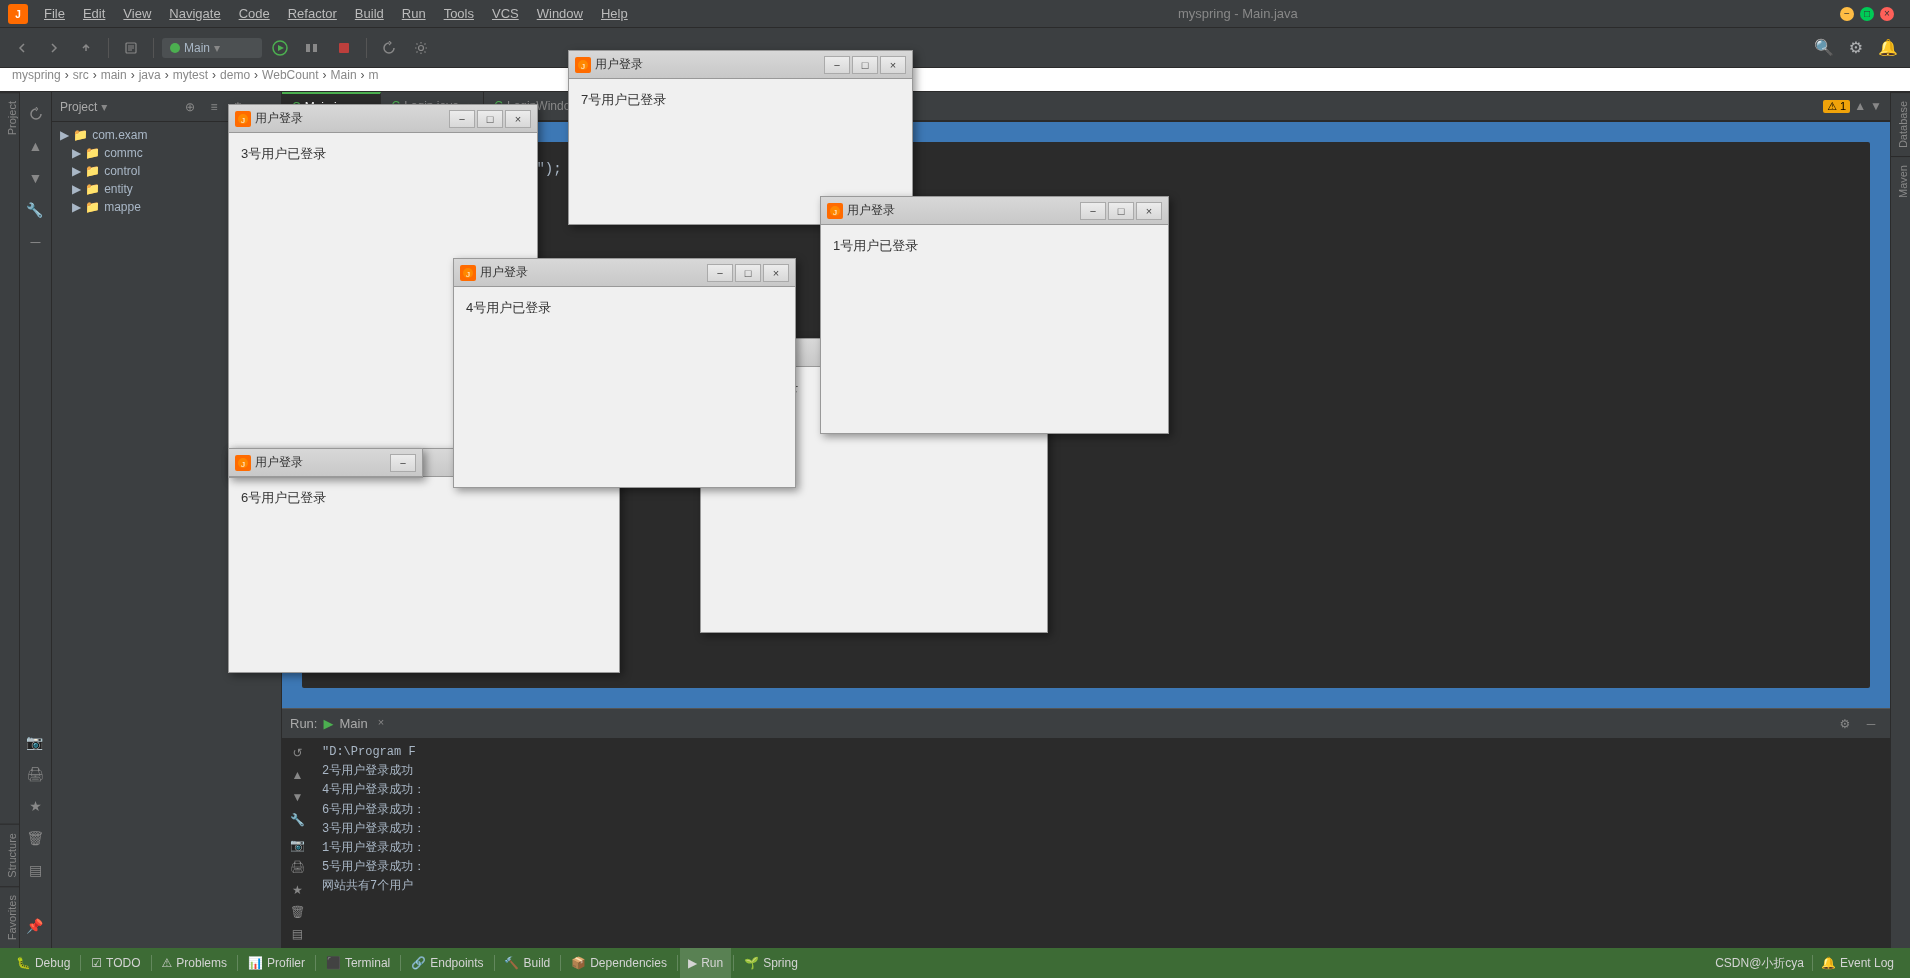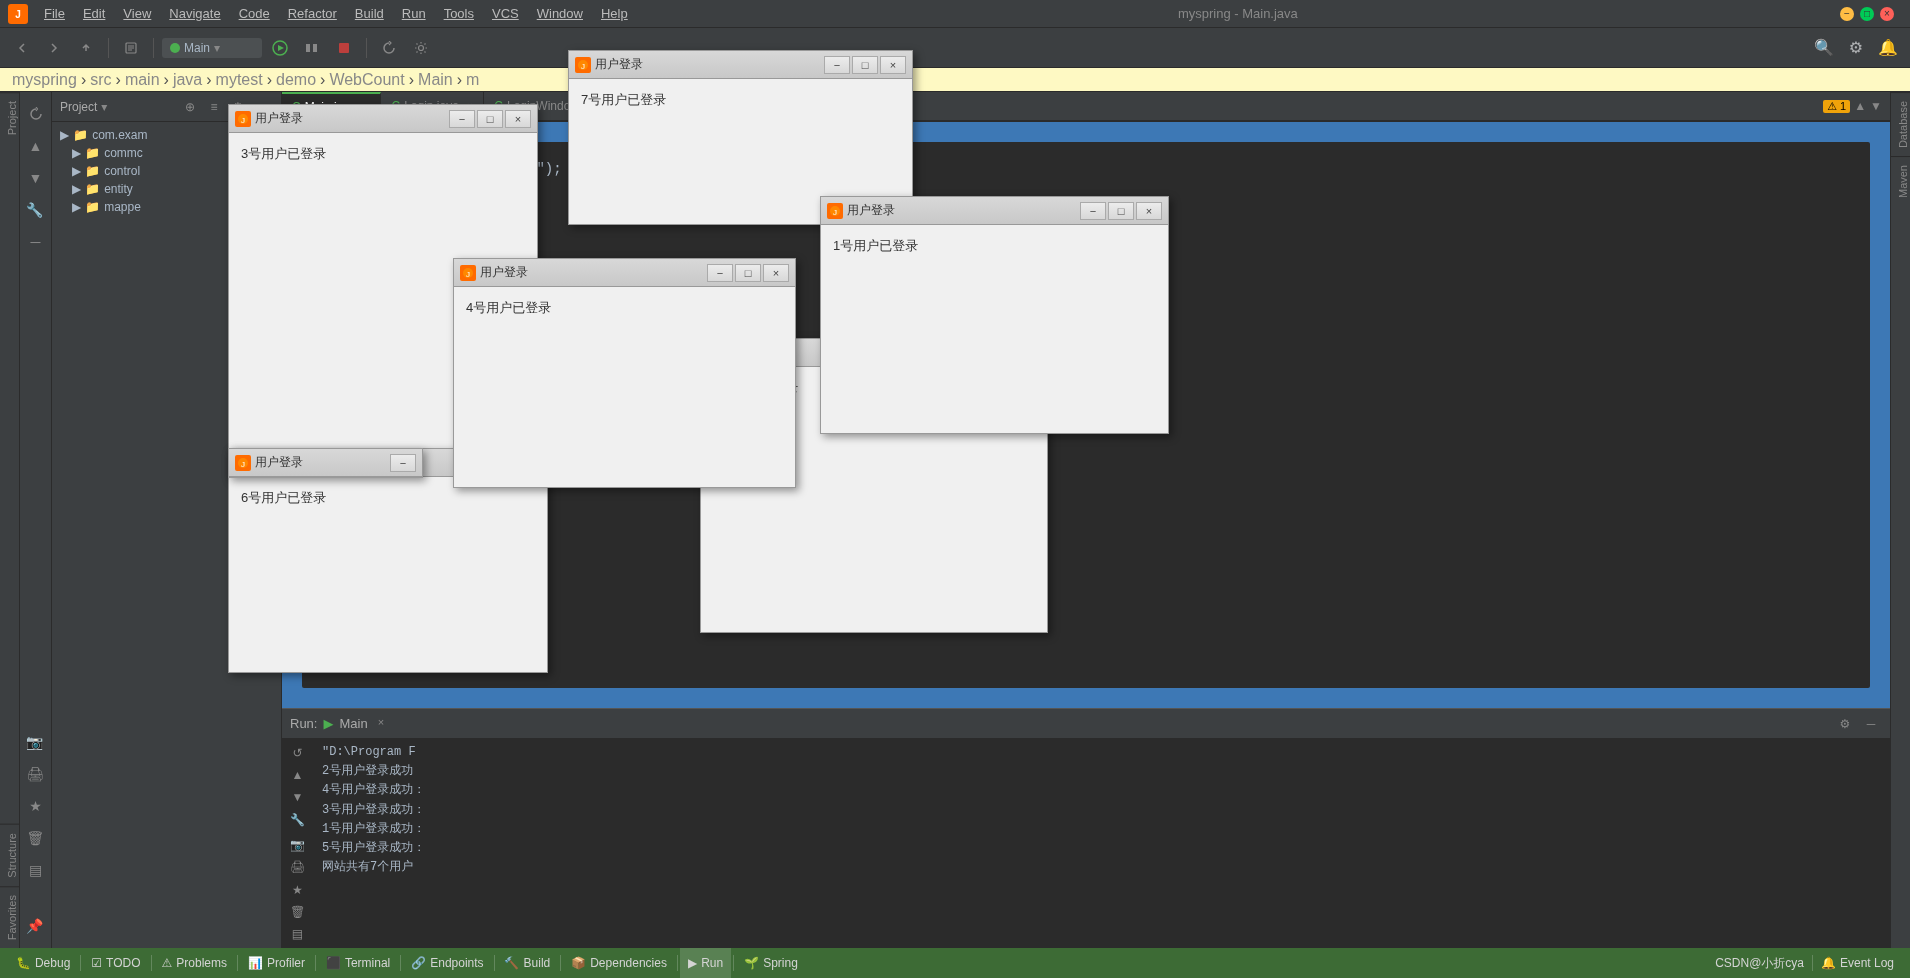--- a/index.html
+++ b/index.html
@@ -92,26 +92,25 @@
       font-size: 12px;
       cursor: pointer;
       min-width: 100px;
     }
     .run-config-dot { width: 10px; height: 10px; background: #4CAF50; border-radius: 50%; }
     .toolbar-right { margin-left: auto; display: flex; align-items: center; gap: 4px; }
 
     
     .breadcrumb {
       height: 24px;
-      background: #fef9c3;
-      display: flex;
-      align-items: center;
+      background: #ffffff;
+      display: flex;
       padding: 0 12px;
       border-bottom: 1px solid #2b2b2b;
-      font-size: 16px;
+      font-size: 12px;
       color: #888;
       gap: 4px;
     }
     .breadcrumb-sep { color: #555; }
     .breadcrumb-item { color: #888; cursor: pointer; }
 
     
     .main-layout {
       display: flex;
       height: calc(978px - 28px - 40px - 24px - 30px);
@@ -592,20 +591,21 @@
           <div class="sidebar-icon" style="width:24px;height:24px;font-size:12px;">📷</div>
           <div class="sidebar-icon" style="width:24px;height:24px;font-size:12px;">🖨</div>
           <div class="sidebar-icon" style="width:24px;height:24px;font-size:12px;">★</div>
           <div class="sidebar-icon" style="width:24px;height:24px;font-size:12px;">🗑</div>
           <div class="sidebar-icon" style="width:24px;height:24px;font-size:12px;">▤</div>
         </div>
         <div class="run-content">
           <div>"D:\Program F</div>
           <div>2号用户登录成功</div>
           <div>4号用户登录成功：</div>
+          <div>6号用户登录成功：</div>
           <div>3号用户登录成功：</div>
           <div>1号用户登录成功：</div>
           <div>5号用户登录成功：</div>
           <div>网站共有7个用户</div>
         </div>
       </div>
     </div>
   </div>
 
   <div style="display:flex;flex-direction:column;width:20px;background:#3c3f41;border-left:1px solid #2b2b2b;">
@@ -729,21 +729,21 @@
       <div class="java-ctrl-btn">−</div>
       <div class="java-ctrl-btn">□</div>
       <div class="java-ctrl-btn">×</div>
     </div>
   </div>
   <div class="java-dialog-content">
     <span>4号用户已登录</span>
   </div>
 </div>
 
-<div class="java-dialog" style="left:228px; top:448px; width:320px; height:225px; z-index:3;">
+<div class="java-dialog" style="left:228px; top:448px; width:392px; height:225px; z-index:3;">
   <div class="java-dialog-title">
     <div class="java-dialog-icon">
       <svg width="12" height="12" viewBox="0 0 12 12">
           <circle cx="6" cy="6" r="5" fill="#ff8800"></circle>
           <text x="6" y="9.5" text-anchor="middle" font-size="8" fill="white">J</text>
         </svg>
     </div>
     <span class="java-dialog-title-text">用户登录</span>
     <div class="java-dialog-controls">
       <div class="java-ctrl-btn">−</div>

